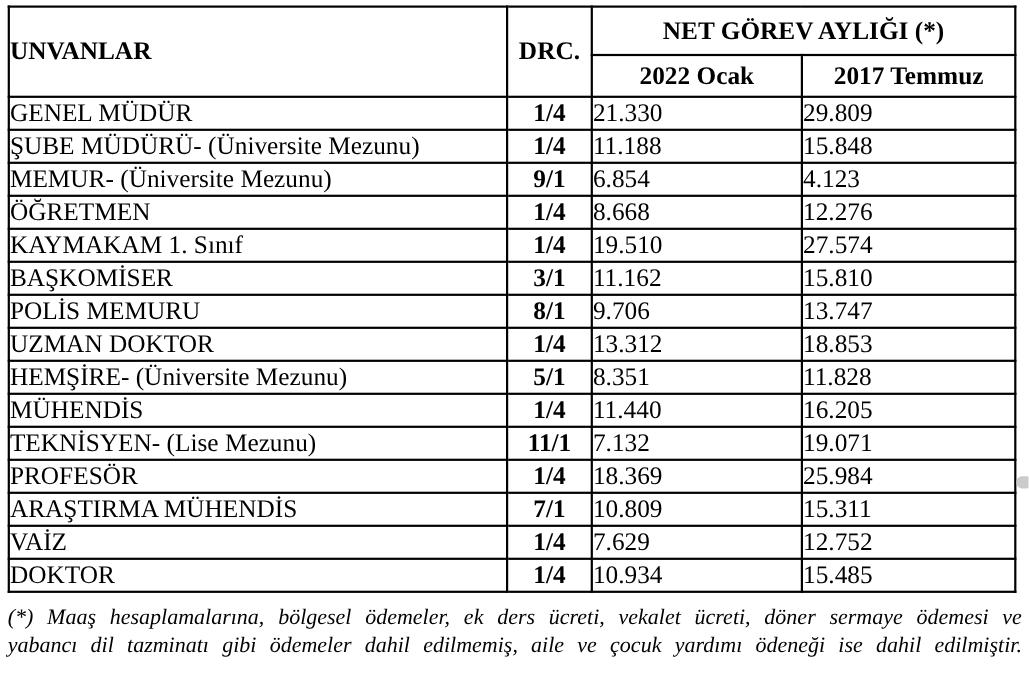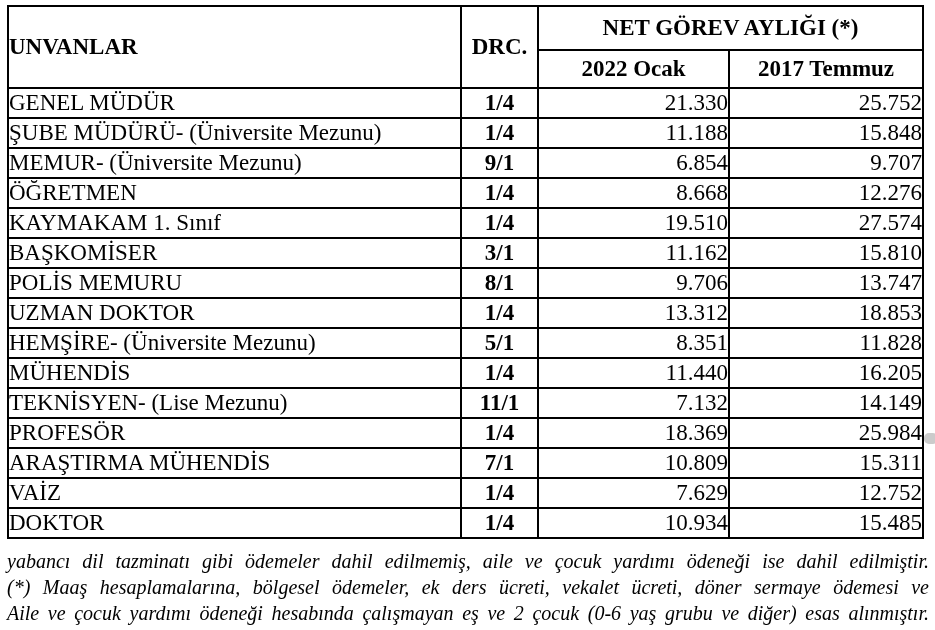--- a/index.html
+++ b/index.html
@@ -47,21 +47,21 @@
     padding-left: 6px;
   }
   th.c-title {
     padding-left: 6px;
   }
   .c-drc {
     text-align: center;
     font-weight: bold;
   }
   .c-num {
-    text-align: right;
+    text-align: left;
     padding-right: 9px;
   }
   th.c-center {
     text-align: center;
   }
   .footnote {
     position: absolute;
     left: 7px;
     top: 548px;
     width: 922px;
@@ -105,33 +105,33 @@
       <tr class="hrow2">
         <th class="c-center">2022 Ocak</th>
         <th class="c-center">2017 Temmuz</th>
       </tr>
     </thead>
     <tbody>
       <tr>
         <td class="c-title">GENEL MÜDÜR</td>
         <td class="c-drc">1/4</td>
         <td class="c-num">21.330</td>
-        <td class="c-num">25.752</td>
+        <td class="c-num">29.809</td>
       </tr>
       <tr>
         <td class="c-title">ŞUBE MÜDÜRÜ- (Üniversite Mezunu)</td>
         <td class="c-drc">1/4</td>
         <td class="c-num">11.188</td>
         <td class="c-num">15.848</td>
       </tr>
       <tr>
         <td class="c-title">MEMUR- (Üniversite Mezunu)</td>
         <td class="c-drc">9/1</td>
         <td class="c-num">6.854</td>
-        <td class="c-num">9.707</td>
+        <td class="c-num">4.123</td>
       </tr>
       <tr>
         <td class="c-title">ÖĞRETMEN</td>
         <td class="c-drc">1/4</td>
         <td class="c-num">8.668</td>
         <td class="c-num">12.276</td>
       </tr>
       <tr>
         <td class="c-title">KAYMAKAM 1. Sınıf</td>
         <td class="c-drc">1/4</td>
@@ -165,21 +165,21 @@
       <tr>
         <td class="c-title">MÜHENDİS</td>
         <td class="c-drc">1/4</td>
         <td class="c-num">11.440</td>
         <td class="c-num">16.205</td>
       </tr>
       <tr>
         <td class="c-title">TEKNİSYEN- (Lise Mezunu)</td>
         <td class="c-drc">11/1</td>
         <td class="c-num">7.132</td>
-        <td class="c-num">14.149</td>
+        <td class="c-num">19.071</td>
       </tr>
       <tr>
         <td class="c-title">PROFESÖR</td>
         <td class="c-drc">1/4</td>
         <td class="c-num">18.369</td>
         <td class="c-num">25.984</td>
       </tr>
       <tr>
         <td class="c-title">ARAŞTIRMA MÜHENDİS</td>
         <td class="c-drc">7/1</td>
@@ -195,20 +195,19 @@
       <tr>
         <td class="c-title">DOKTOR</td>
         <td class="c-drc">1/4</td>
         <td class="c-num">10.934</td>
         <td class="c-num">15.485</td>
       </tr>
     </tbody>
   </table>
 
   <div class="footnote">
+    <div class="fline">(*) Maaş hesaplamalarına, bölgesel ödemeler, ek ders ücreti, vekalet ücreti, döner sermaye ödemesi ve</div>
     <div class="fline">yabancı dil tazminatı gibi ödemeler dahil edilmemiş, aile ve çocuk yardımı ödeneği ise dahil edilmiştir.</div>
-    <div class="fline">(*) Maaş hesaplamalarına, bölgesel ödemeler, ek ders ücreti, vekalet ücreti, döner sermaye ödemesi ve</div>
-    <div class="fline">Aile ve çocuk yardımı ödeneği hesabında çalışmayan eş ve 2 çocuk (0-6 yaş grubu ve diğer) esas alınmıştır.</div>
   </div>
 
   <div class="scroll-nub"></div>
 
 </div>
 
 </body></html>

